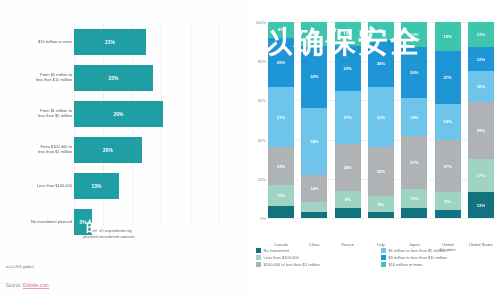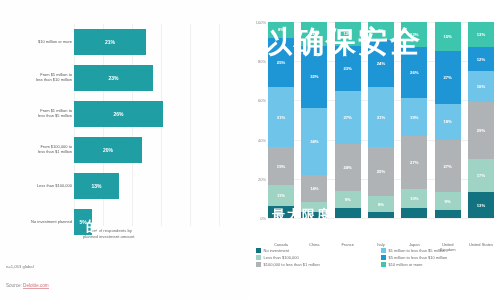--- a/index.html
+++ b/index.html
@@ -338,15 +338,14 @@
         </div>
         <div class="rp-leg-item">
           <div class="rp-leg-sw" style="background: rgb(62, 197, 173);"></div>
           <div class="rp-leg-tx">$10 million or more</div>
         </div>
       </div>
   </div>
 
   <div class="overlay-cjk" id="ov-right">以确保安全</div>
   <div class="overlay-cjk" id="ov-mid">的</div>
-  <div class="overlay-cjk" id="ov-mid2">最大限度</div>
 
 </div>
 
 </body></html>

